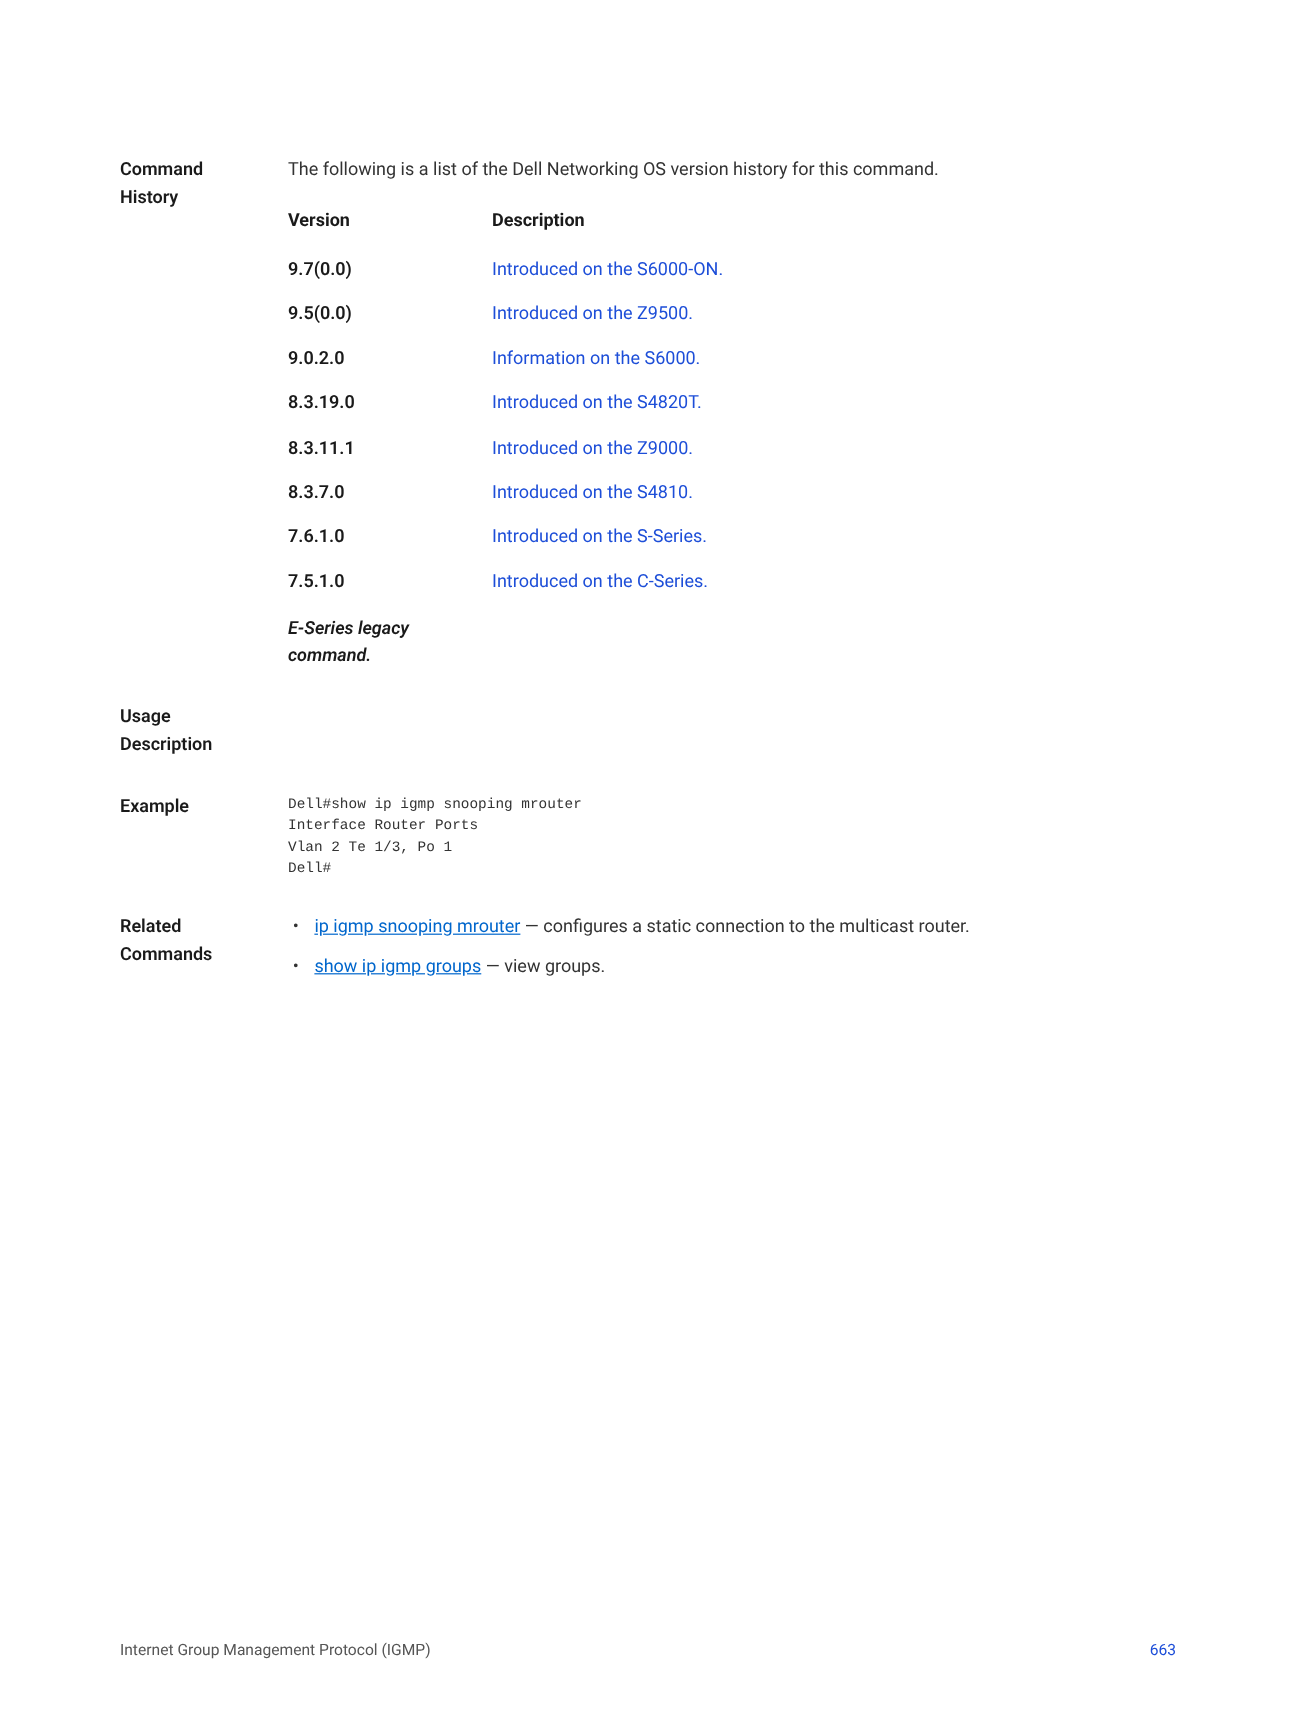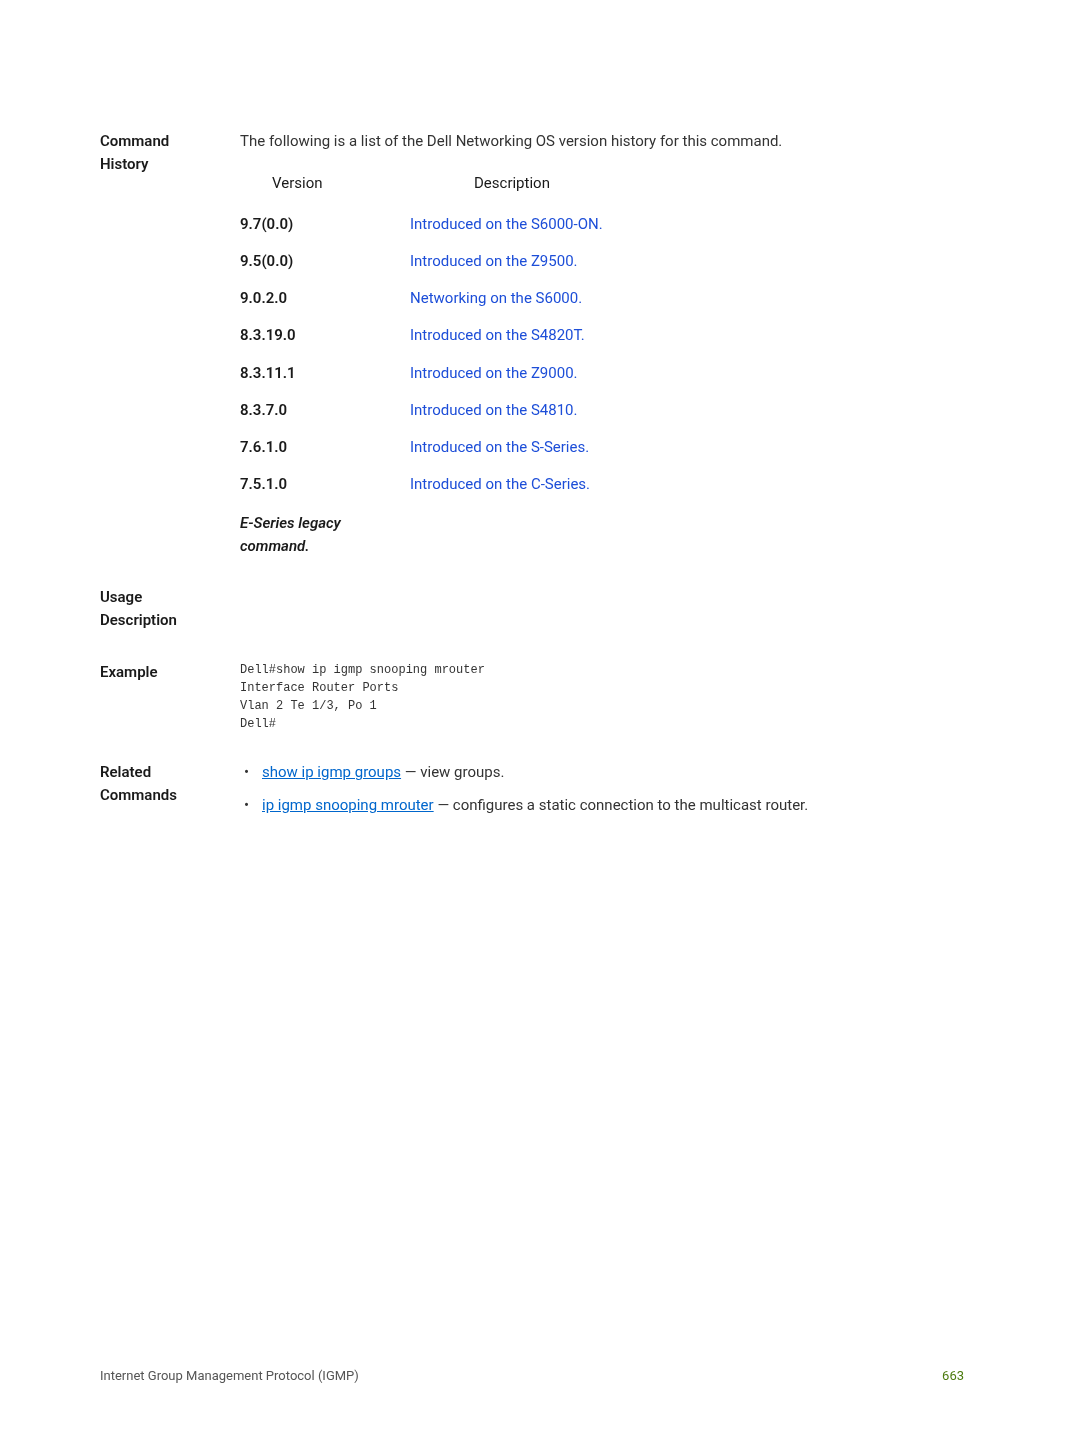--- a/index.html
+++ b/index.html
@@ -66,23 +66,22 @@
       color: #1a1a1a;
     }
     
     .description-col {
       flex: 1;
       color: #1d4ed8;
       font-weight: 400;
     }
     
     .header-label {
-      font-weight: 400;
+      font-weight: 700;
       color: #1a1a1a;
-      margin-left: 32px;
     }
     
     .monospace {
       font-family: "Courier New", Courier, monospace;
       font-size: 12px;
       white-space: pre;
       line-height: 1.5;
     }
     
     .bullet-list {
@@ -106,29 +105,29 @@
     
     .link {
       color: #0066cc;
       text-decoration: underline;
     }
     
     .footer {
       position: absolute;
       bottom: 48px;
       left: 100px;
-      right: 116px;
+      right: 100px;
       display: flex;
       justify-content: space-between;
       font-size: 13px;
       color: #555555;
     }
     
     .page-number {
-      color: #4d7c0f;
+      color: #1d4ed8;
     }
     
     .eseries-row {
       padding-top: 8px;
       padding-bottom: 0;
       font-style: italic;
     }
   </style>
 </head>
 <body>
@@ -147,21 +146,21 @@
       <div class="version-row">
         <div class="version-col">9.7(0.0)</div>
         <div class="description-col">Introduced on the S6000-ON.</div>
       </div>
       <div class="version-row">
         <div class="version-col">9.5(0.0)</div>
         <div class="description-col">Introduced on the Z9500.</div>
       </div>
       <div class="version-row">
         <div class="version-col">9.0.2.0</div>
-        <div class="description-col">Networking on the S6000.</div>
+        <div class="description-col">Information on the S6000.</div>
       </div>
       <div class="version-row">
         <div class="version-col">8.3.19.0</div>
         <div class="description-col">Introduced on the S4820T.</div>
       </div>
       <div class="version-row">
         <div class="version-col">8.3.11.1</div>
         <div class="description-col">Introduced on the Z9000.</div>
       </div>
       <div class="version-row">
@@ -197,24 +196,24 @@
 Vlan 2 Te 1/3, Po 1
 Dell#</div>
   </div>
 </div>
 
 <div class="doc-row">
   <div class="label-col">Related Commands</div>
   <div class="content-col">
     <ul class="bullet-list">
       <li>
-        <span class="link">show ip igmp groups</span><span> — view groups.</span>
+        <span class="link">ip igmp snooping mrouter</span><span> — configures a static connection to the multicast router.</span>
       </li>
       <li>
-        <span class="link">ip igmp snooping mrouter</span><span> — configures a static connection to the multicast router.</span>
+        <span class="link">show ip igmp groups</span><span> — view groups.</span>
       </li>
     </ul>
   </div>
 </div>
 
 <div class="footer">
   <span>Internet Group Management Protocol (IGMP)</span>
   <span class="page-number">663</span>
 </div>
 

